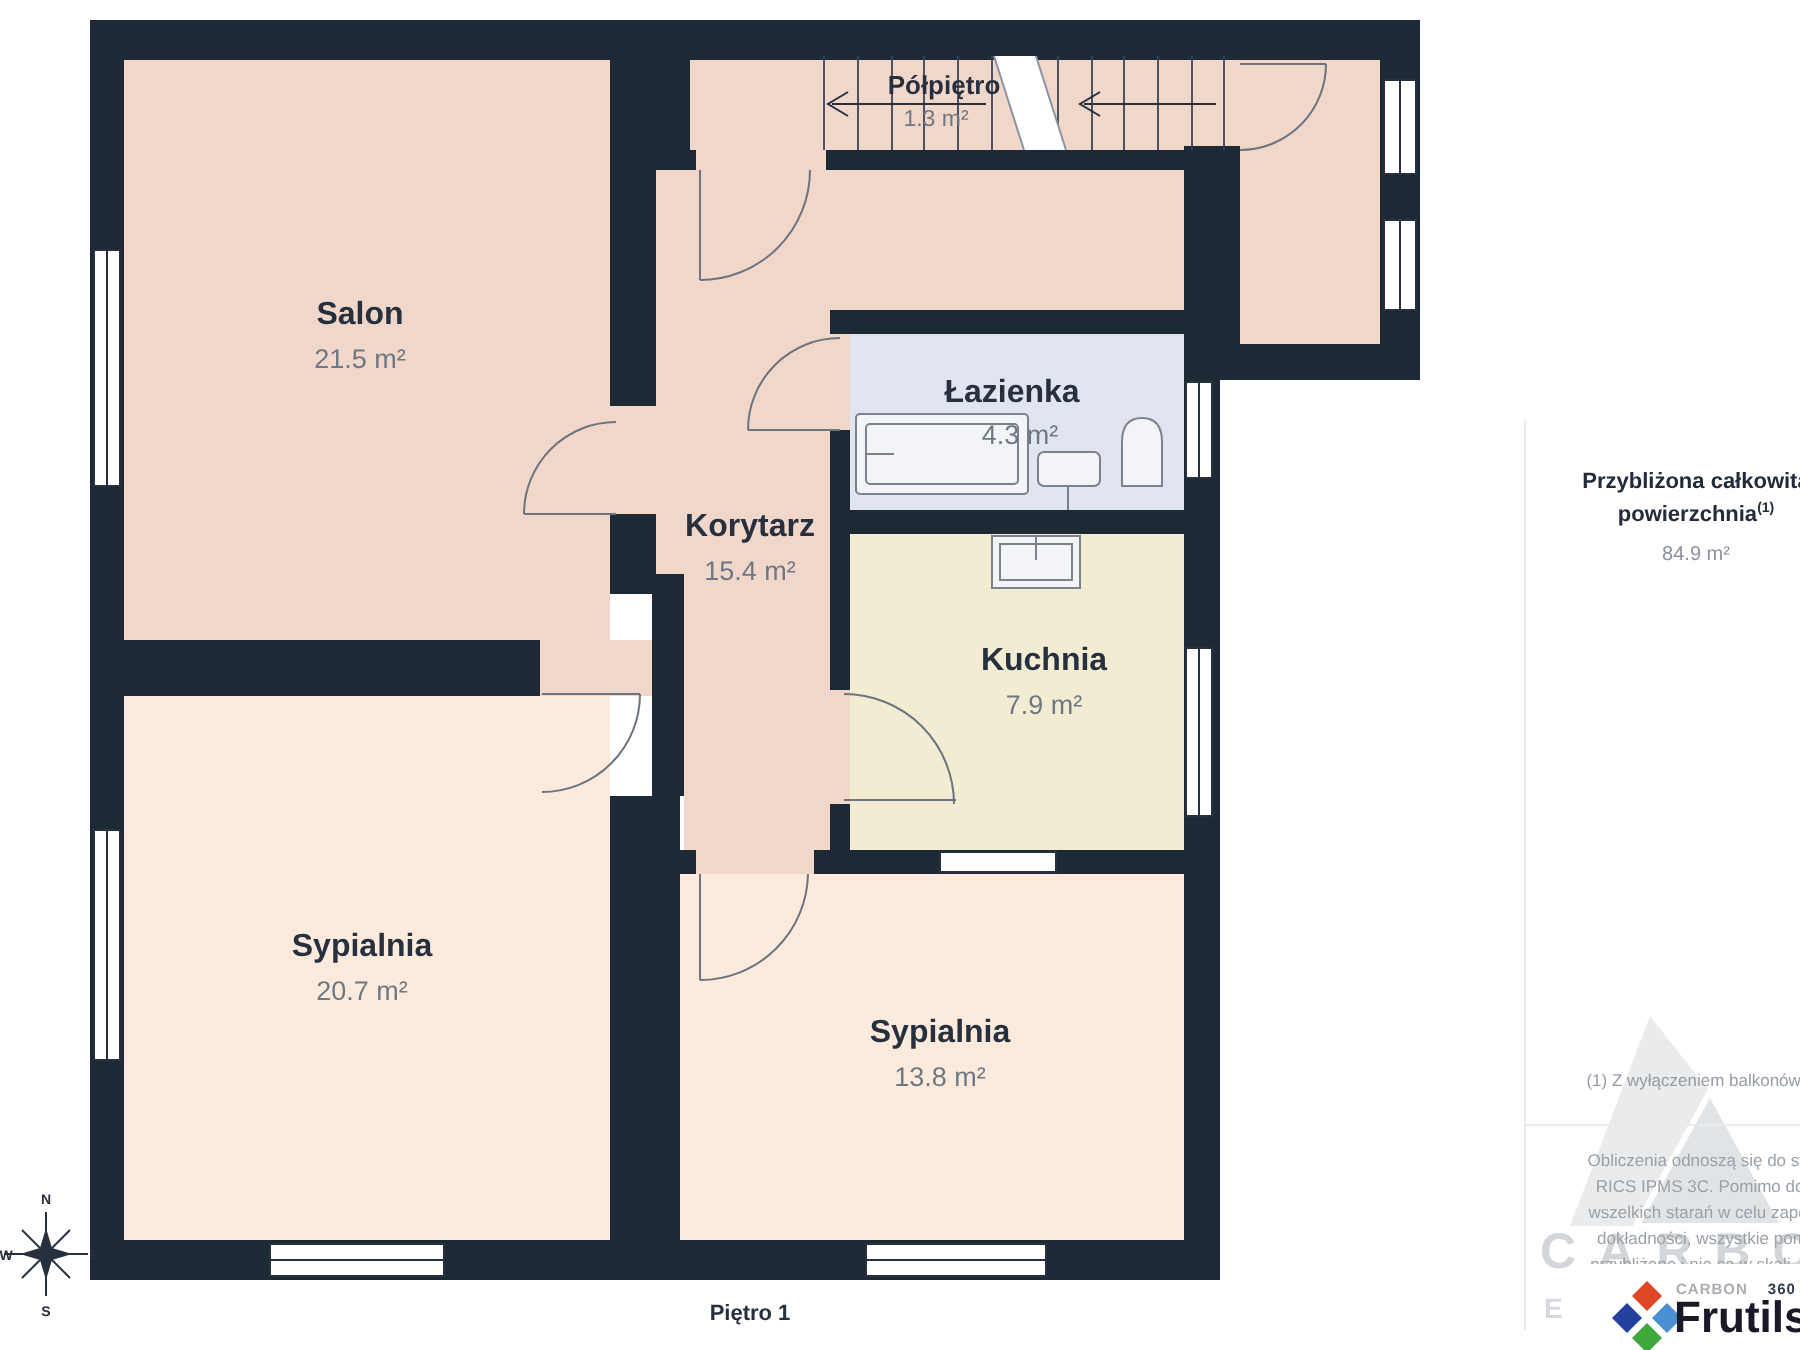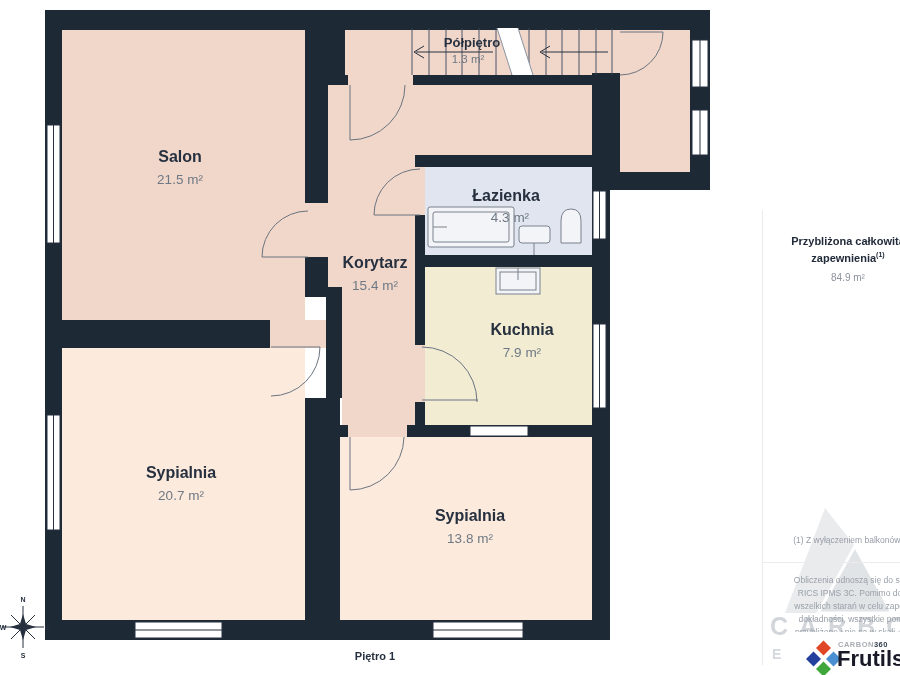--- a/index.html
+++ b/index.html
@@ -23,21 +23,21 @@
               line-height:13px;color:#9aa1a9;}
   .disclaimer div{white-space:nowrap;}
   .vline{left:762px;top:210px;width:1px;height:455px;background:#ebebeb;}
   .hline{left:762px;top:562px;width:138px;height:1px;background:#ebebeb;}
   .wm-carbon{left:770px;top:612px;font-size:25px;font-weight:bold;letter-spacing:11px;
              color:#d2d6da;white-space:nowrap;}
   .wm-estate{left:772px;top:646px;font-size:14px;font-weight:600;letter-spacing:9px;
              color:#d5d9dd;white-space:nowrap;}
   .brandbox{left:786px;top:632px;width:114px;height:43px;background:#ffffff;}
   .giraffe{left:838px;top:640px;font-size:7.5px;font-weight:bold;letter-spacing:.5px;white-space:nowrap;}
-  .giraffe .g1{color:#a8adb3;} .giraffe .g2{color:#323d4d;}
+  .giraffe .g1{color:#a8adb3;} .giraffe .g2{color:#323d4d;margin-left:10px;}
   .frutils{left:837px;top:646px;font-size:22px;font-weight:bold;color:#191927;white-space:nowrap;}
 </style>
 </head>
 <body>
 
 <div id="page">
 
   <svg class="abs" style="left:0;top:0" width="760" height="675" viewBox="0 0 760 675">
 
     <g>
@@ -255,21 +255,21 @@
     </svg>
     <div class="abs wm-carbon">CARBON</div>
     <div class="abs wm-estate">ESTATE</div>
   </div>
 
   <div class="abs vline"></div>
   <div class="abs hline"></div>
 
   <div class="abs summary">
     <div>Przybliżona całkowita</div>
-    <div><span>zapewnienia</span><sup>(1)</sup></div>
+    <div><span>powierzchnia</span><sup>(1)</sup></div>
     <div class="val">84.9 m²</div>
   </div>
 
   <div class="abs footnote">(1) Z wyłączeniem balkonów i tarasów</div>
   <div class="abs disclaimer">
     <div>Obliczenia odnoszą się do standardu</div>
     <div>RICS IPMS 3C. Pomimo dołożenia</div>
     <div>wszelkich starań w celu zapewnienia</div>
     <div>dokładności, wszystkie pomiary są</div>
     <div>przybliżone i nie są w skali. Ten plan</div>

